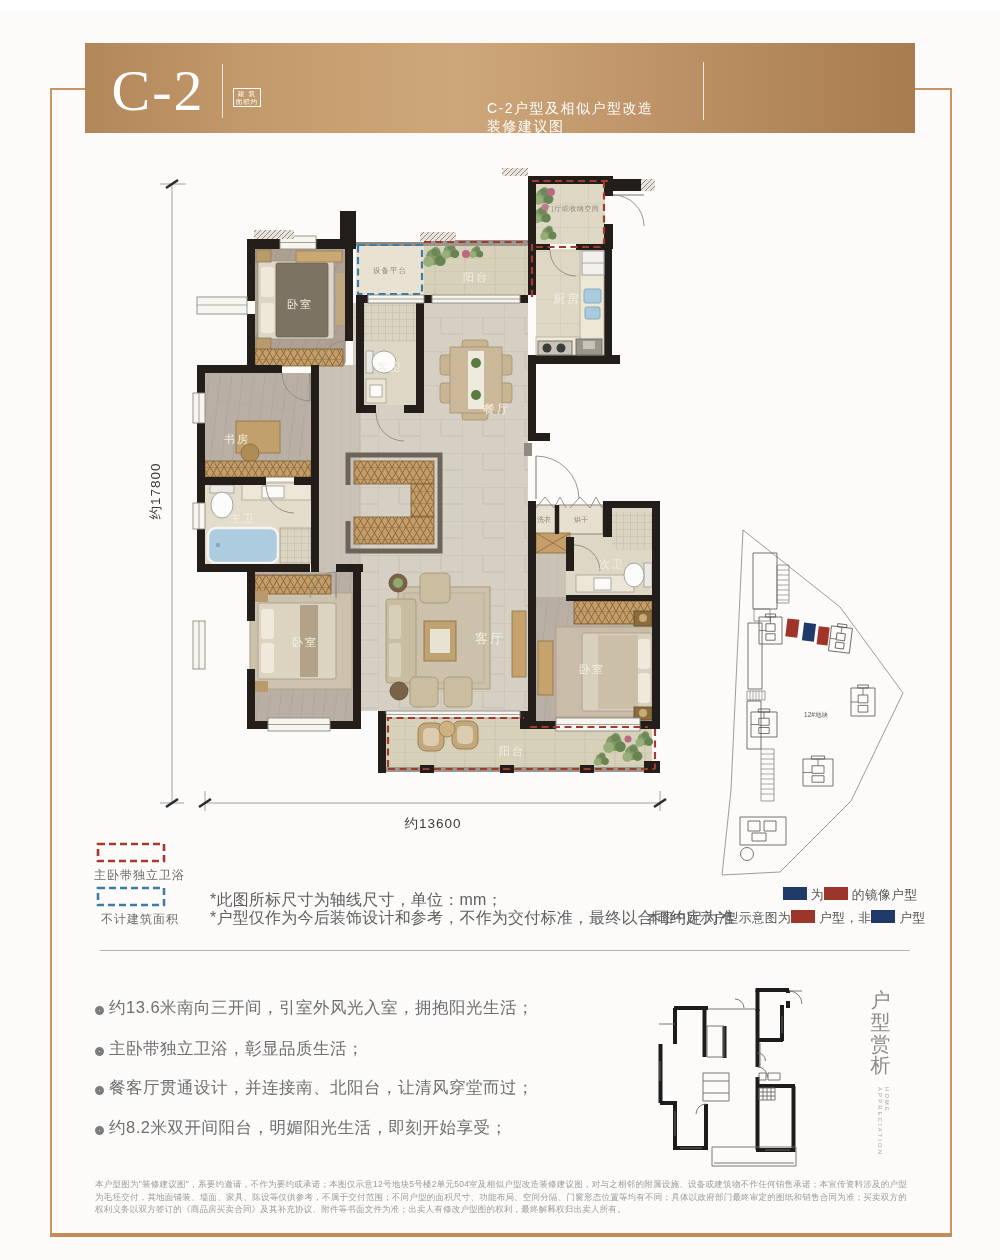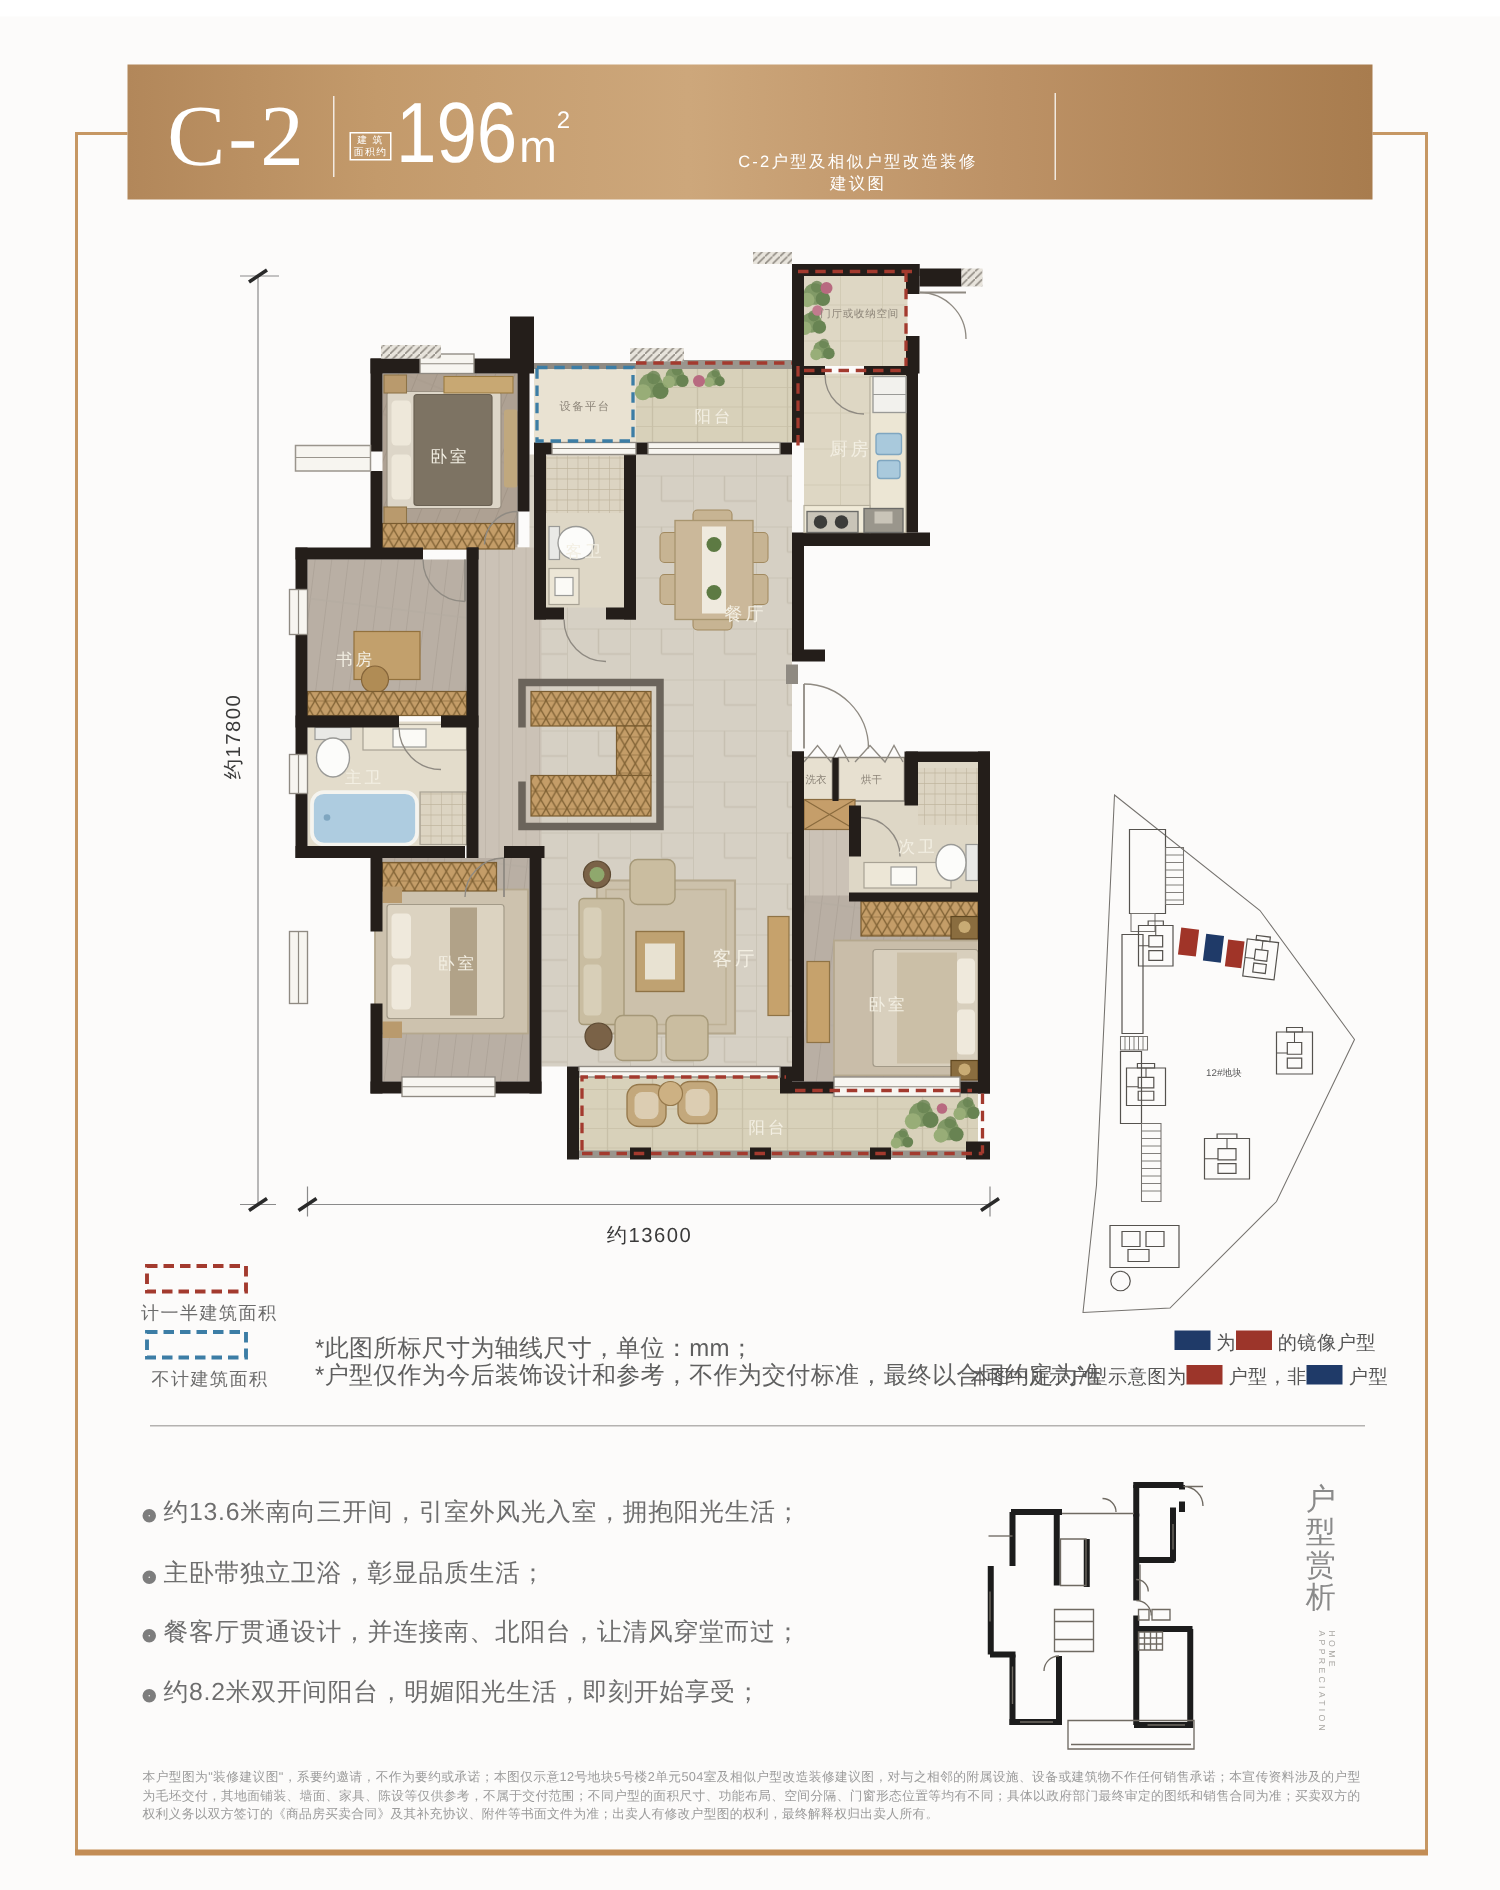--- a/index.html
+++ b/index.html
@@ -15,21 +15,21 @@
   font-family:"Liberation Serif",serif;font-size:58px;letter-spacing:2px;}
 .div1{left:137px;top:21px;width:1px;height:54px;background:rgba(255,255,255,.8);}
 .jzbox{left:148px;top:45px;width:28px;height:19px;border:1px solid #fff;color:#fff;
   font-size:6.5px;line-height:8px;text-align:center;padding-top:1px;letter-spacing:1px;}
 .a196{left:179px;top:13px;color:#fff;font-size:57px;white-space:nowrap;}
 .a196 .d{display:inline-block;transform:scaleX(0.85);transform-origin:0 50%;letter-spacing:0;}
 .a196 .m{font-size:30px;margin-left:-13px;}
 .a196 .sup{font-size:16px;vertical-align:23px;}
 .addr{left:312px;top:22px;width:300px;text-align:center;color:#fff;}
 .addr .l1{font-size:23px;font-weight:bold;letter-spacing:3px;}
-.addr2{left:402px;top:57px;width:170px;text-align:center;color:#fff;font-size:11px;letter-spacing:1.5px;}
+.addr2{left:402px;top:57px;width:170px;color:#fff;font-size:14px;letter-spacing:1.5px;}
 .div2{left:618px;top:19px;width:1px;height:58px;background:rgba(255,255,255,.8);}
 .sw{left:646px;top:24px;width:186px;color:#fff;font-size:29px;font-weight:bold;letter-spacing:4px;}
 .lgtxt{color:#6b6b6b;font-size:12px;letter-spacing:1px;}
 .note{color:#5f5f5f;font-size:16px;line-height:17.5px;letter-spacing:0.2px;}
 .rleg{color:#555;font-size:12.8px;letter-spacing:0.3px;}
 .rleg .nb,.rleg .rb{display:inline-block;width:24px;height:13px;vertical-align:-1px;}
 .rleg .nb{background:#1f3a68;}
 .rleg .rb{background:#9c352a;}
 .sep{left:100px;top:939px;width:810px;height:1px;background:#b4b2b0;}
 .bullet{color:#6e6e6e;font-size:16.5px;letter-spacing:0.5px;}
@@ -57,21 +57,20 @@
 <div class="abs goldline" style="left:915px;top:77px;width:37px;height:2px;"></div>
 
 <div class="abs band">
 
 <div class="abs c2">C-2</div>
 
 <div class="abs div1"></div>
 
 <div class="abs jzbox">建 筑<br>面积约</div>
 
-<div class="abs a196"><span class="d">196</span><span class="m">m</span><span class="sup">2</span></div>
 
 
 <div class="abs addr2">C-2户型及相似户型改造装修建议图</div>
 
 <div class="abs div2"></div>
 
 </div>
 
 <svg class="abs" style="left:0;top:0;" width="1000" height="1260" viewBox="0 0 1000 1260">
       <defs>
@@ -522,21 +521,21 @@
         <path d="M744,997 A9,9 0 0 0 735,988"></path>
         <path d="M706,1093 A10,10 0 0 0 696,1103"></path>
         <path d="M757.5,1042 A8,8 0 0 1 765.5,1050"></path>
       </g>
     </svg>
 
 <svg class="abs" style="left:95px;top:830px;" width="74" height="24">
 <rect x="3" y="3" width="66" height="17" fill="none" stroke="#a33a2e" stroke-width="2.6" stroke-dasharray="7 4"></rect>
     </svg>
 
-<div class="abs lgtxt" style="left:94px;top:856px;">计一半建筑面积</div>
+<div class="abs lgtxt" style="left:94px;top:856px;">主卧带独立卫浴</div>
 
 <svg class="abs" style="left:95px;top:874px;" width="74" height="24">
 <rect x="3" y="3" width="66" height="17" fill="none" stroke="#3c7da5" stroke-width="2.6" stroke-dasharray="7 4"></rect>
     </svg>
 
 <div class="abs lgtxt" style="left:101px;top:900px;">不计建筑面积</div>
 
 <div class="abs note" style="left:210px;top:880px;">*此图所标尺寸为轴线尺寸，单位：mm；<br>*户型仅作为今后装饰设计和参考，不作为交付标准，最终以合同约定为准</div>
 
 <div class="abs rleg" style="left:783px;top:876px;"><span class="nb"></span> 为<span class="rb"></span> 的镜像户型</div>

